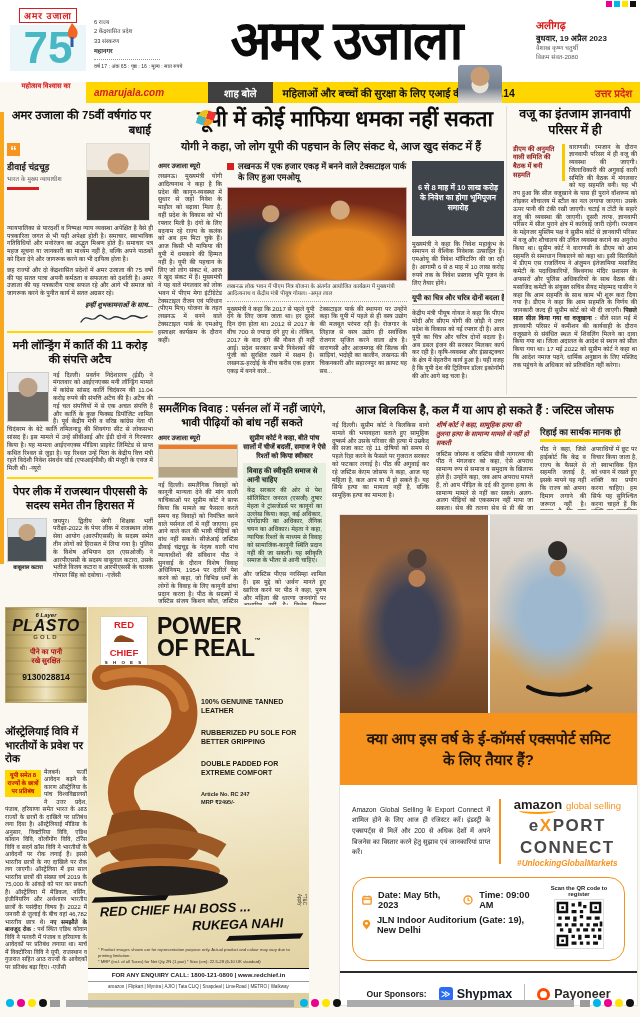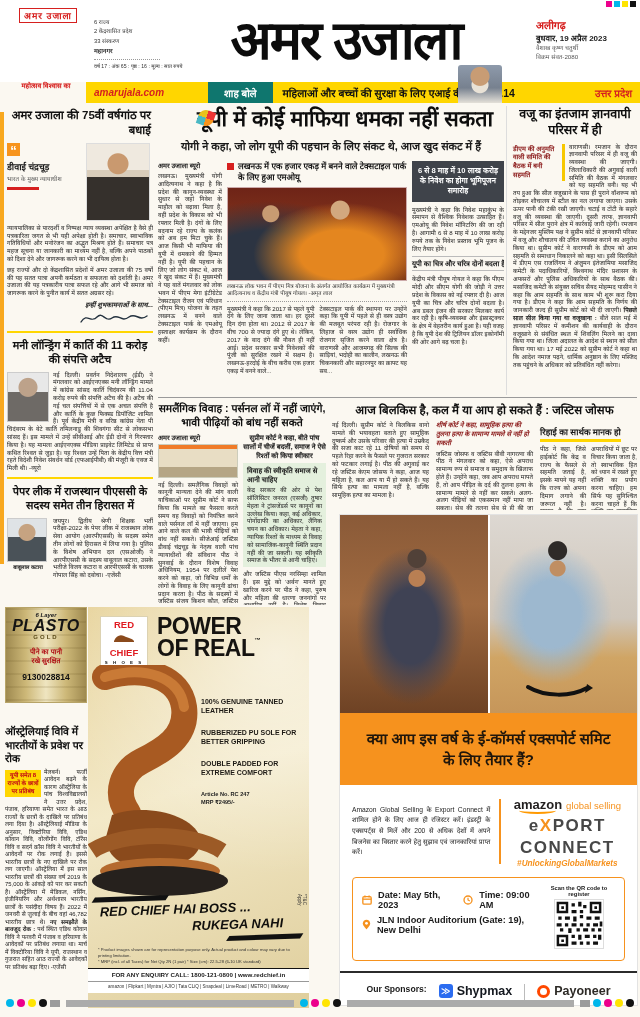--- a/index.html
+++ b/index.html
@@ -28,21 +28,21 @@
   .issue{border-top:1px dotted #999;margin-top:3px;padding-top:2px;font-size:5.2px;white-space:nowrap}
   .title{position:absolute;left:150px;top:0;width:392px;text-align:center;font-size:54px;font-weight:900;letter-spacing:-2px;line-height:80px;color:#0c0c0c}
   .datebox{position:absolute;right:12px;top:18px;width:92px;line-height:1.4}
   .d-city{color:#d6201f;font-weight:bold;font-size:10.5px}
   .d-day{font-weight:bold;font-size:8px}
   .d-small{font-size:6.2px;color:#555}
 
   
   .strip{position:absolute;left:86px;top:82px;width:554px;height:21px;background:#ffd600;display:flex;align-items:center}
   .strip-site{width:122px;color:#d6201f;font-weight:bold;font-style:italic;font-size:10px;padding-left:8px}
-  .strip-tag{background:#0f766e;color:#fff;font-weight:bold;font-size:10px;padding:3.5px 16px}
+  .strip-tag{background:#404040;color:#fff;font-weight:bold;font-size:10px;padding:3.5px 16px}
   .strip-head{flex:1;font-weight:bold;font-size:10.5px;padding-left:10px;color:#111}
   .strip-region{color:#d6201f;font-weight:bold;font-size:10px;padding-right:8px}
   .shah{position:absolute;left:372px;top:-17px;width:44px;height:38px;z-index:3;border-radius:3px 3px 0 0;
     background:radial-gradient(circle at 50% 30%,#c89c74 9px,transparent 10px),
                radial-gradient(circle at 50% 52%,#e9e2d6 8px,transparent 9px),
                linear-gradient(180deg,#8e9aab 0%,#77818f 60%,#e4e0d8 100%)}
 
   .leftbar{position:absolute;left:0;top:112px;width:4px;height:452px;background:#f8a81f}
 
   
@@ -101,21 +101,21 @@
   .bigph{width:180px;height:94px;margin-top:4px;border:1px solid #caa;
     background:radial-gradient(circle at 24% 28%,#c79b72 8px,transparent 9px),
                radial-gradient(circle at 63% 24%,#d2a87e 9px,transparent 10px),
                radial-gradient(ellipse at 64% 72%,#e4861f 26%,transparent 55%),
                radial-gradient(ellipse at 22% 80%,#2c3442 30%,transparent 58%),
                linear-gradient(180deg,#6e2417 0%,#8c3a1e 60%,#5e1f12 100%)}
   .capt{font-size:5.7px;color:#333;line-height:1.3;border-bottom:1px dotted #999;padding:2px 0 3px;margin-bottom:3px}
   .b2col{display:flex;gap:5px}
   .b2col .t{flex:1}
   .colC{width:92px;flex:none}
-  .invest{background:#3f434a;color:#fff;font-size:7.6px;font-weight:800;text-align:center;padding:5px 3px;line-height:1.35}
+  .invest{background:#3f434a;color:#fff;font-size:7.6px;font-weight:800;text-align:center;padding:22px 3px;line-height:1.35}
   .colC .t{margin-top:4px}
   .goyal-h{font-size:7px;font-weight:800;text-align:center;border-top:1px solid #bbb;border-bottom:1px solid #bbb;padding:2px 0;margin:4px 0 3px;white-space:nowrap}
 
   
   .wazu{position:absolute;left:506px;top:106px;width:131px;height:289px;overflow:hidden;border-left:1px solid #ddd;padding-left:6px}
   .wz-h{font-size:12.5px;font-weight:800;text-align:center;line-height:1.3;margin-bottom:4px;color:#0e0e0e}
   .wz-inset{float:left;width:52px;border-right:3px solid #f7c800;color:#8b1a1a;font-weight:800;font-size:6.6px;padding:1px 3px 1px 0;margin:1px 4px 1px 0;line-height:1.35}
 
   .band-rule{position:absolute;left:158px;top:397px;width:479px;height:1px;background:#9a9a9a}
 
@@ -183,28 +183,28 @@
   .az-mid{display:flex;padding:10px 12px 4px;gap:9px;align-items:center}
   .az-text{flex:1.2;font-size:6.7px;line-height:1.6;text-align:justify;color:#222}
   .az-vline{width:1.5px;background:#f6921e;align-self:stretch;margin:4px 0}
   .az-logo{flex:1;text-align:center}
   .az-amazon{font-weight:800;font-size:13px;color:#221f1f;position:relative;display:inline-block}
   .az-amazon::after{content:"";position:absolute;left:10%;bottom:-2px;width:78%;height:5px;border-bottom:2px solid #f90;border-radius:0 0 60% 60%}
   .az-gs{color:#f6921e;font-size:9.5px;margin-left:4px;font-weight:400}
   .az-export{font-size:17px;font-weight:900;color:#474747;letter-spacing:1.5px;line-height:1.05;margin-top:4px}
   .az-export .x{color:#f6921e}
   .az-tag{color:#f6921e;font-weight:800;font-style:italic;font-size:8.2px;margin-top:2px}
-  .az-info{margin:5px 12px 0;border:1.5px solid #f6921e;border-radius:4px;display:flex;padding:7px 9px;gap:8px}
+  .az-info{margin:5px 12px 0;border:1.5px solid #f6921e;border-radius:16px;display:flex;padding:7px 9px;gap:8px}
   .az-rows{flex:1}
   .az-row{display:flex;align-items:center;gap:6px;font-weight:800;font-size:9.2px;color:#1c1c1c;margin:5px 0}
   .az-qrblock{width:72px;text-align:center;flex:none}
   .az-qrlabel{font-size:5.8px;font-weight:800;margin-bottom:2px}
   .qr{width:50px;height:50px;margin:0 auto;border:1px solid #ddd;background:#fff}
   .az-sline{height:2.5px;background:#2b2b2b;margin:10px 0 0}
-  .az-sponsors{display:flex;align-items:flex-start;justify-content:center;gap:12px;padding:11px 0}
+  .az-sponsors{display:flex;align-items:center;justify-content:center;gap:12px;padding:11px 0}
   .az-splabel{font-size:8.6px;font-weight:700}
   .shyp{display:flex;align-items:center;gap:4px;font-weight:900;font-size:12.5px;color:#14181f}
   .shyp-icon{width:14px;height:14px;background:#2b6cf0;border-radius:3px;color:#fff;font-size:9px;line-height:14px;text-align:center;font-weight:900;font-style:italic}
   .sp-div{width:1px;height:20px;background:#bbb}
   .payo{display:flex;align-items:center;gap:4px;font-weight:700;font-size:12.5px;color:#2d2a26}
   .payo-icon{width:13px;height:13px;border:3px solid #ff4800;border-radius:50%}
 </style>
 </head>
 <body>
 
@@ -213,20 +213,26 @@
   <div class="topmarks">
     <i class="cM"></i>
     <i class="cC"></i>
     <i class="cY"></i>
     <i class="cK"></i>
   </div>
 
   <header class="masthead">
     <div class="logo">
       <div class="logo-top">अमर उजाला</div>
+      <div class="logo-75"><span>75</span>
+        <svg class="flame" width="16" height="26" viewBox="0 0 16 26">
+            <path d="M8 0 C12 5 15 8 13 13 C11 17 5 17 4 12 C3 8 6 4 8 0Z" fill="#f26522"></path>
+            <rect x="6.5" y="14" width="3" height="10" fill="#2a5caa"></rect>
+          </svg>
+      </div>
     </div>
     <div class="logo-cap">महोत्सव विश्वास का</div>
     <div class="edition">
       <div>6 राज्य</div>
       <div>2 केंद्रशासित प्रदेश</div>
       <div>33 संस्करण</div>
       <div class="bold">महानगर</div>
       <div class="issue">वर्ष 17 : अंक 65 : पृष्ठ : 16 : मूल्य : सात रुपये</div>
     </div>
     <h1 class="title">अमर उजाला</h1>

